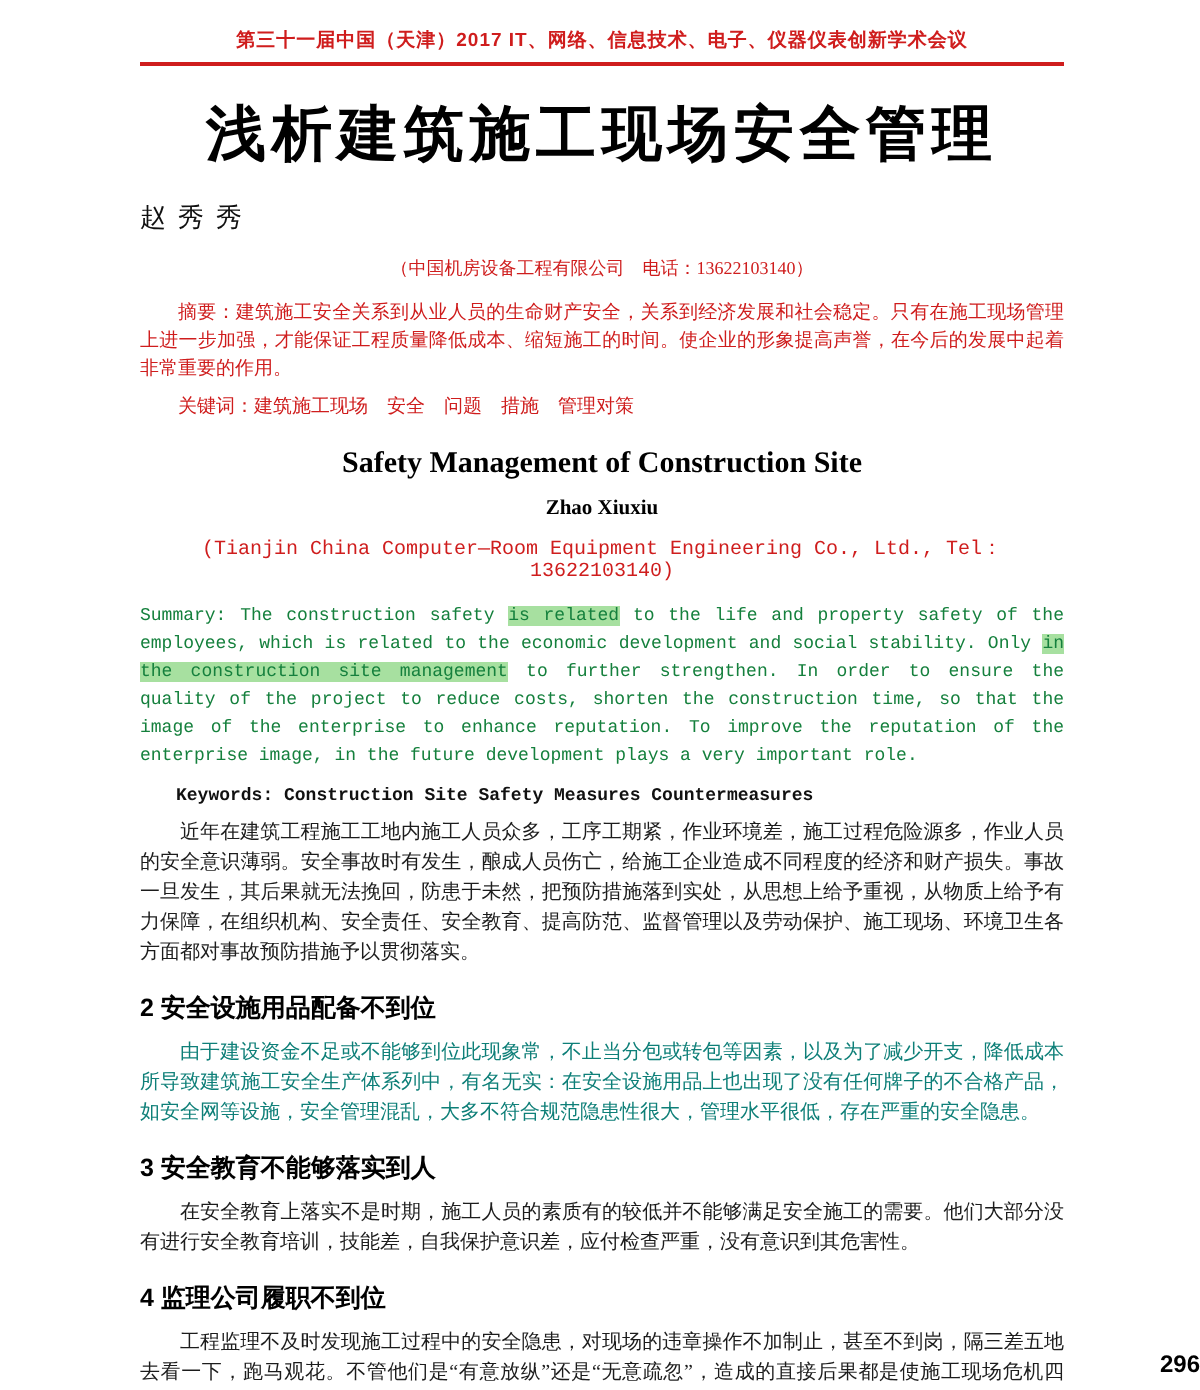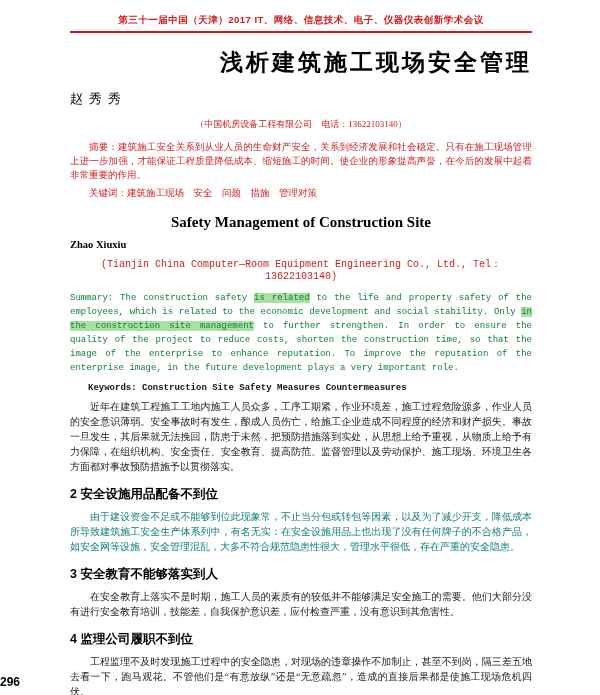--- a/index.html
+++ b/index.html
@@ -16,36 +16,36 @@
   }
   .red { color:var(--red,#cf1d1d); }
   .conf-header {
     color:var(--red,#cf1d1d);
     font-size:9.5px; font-weight:bold;
     text-align:center; letter-spacing:0.5px;
     font-family:"Liberation Sans","DejaVu Sans",sans-serif;
   }
   .red-rule { border:none; border-top:2px solid var(--red,#cf1d1d); margin-top:4px; }
   .title-cn {
-    text-align:right; font-size:23px; font-weight:bold;
+    text-align:center; font-size:30px; font-weight:bold;
     margin-top:14px; letter-spacing:3px;
     font-family:"Liberation Sans","DejaVu Sans",sans-serif;
     color:#000;
   }
   .author-cn { text-align:left; font-size:13px; margin-top:12px; letter-spacing:6px; color:#111; }
   .affil-cn { text-align:center; font-size:9px; margin-top:10px; }
   .abstract {
     font-size:9.5px; line-height:1.45; text-align:justify;
     text-indent:2em; margin-top:10px; word-break:break-all;
   }
   .keywords-cn { font-size:9.5px; margin-top:5px; text-indent:2em; }
   .title-en {
     text-align:center; font-size:15px; font-weight:bold; margin-top:14px; color:#000;
   }
-  .author-en { font-size:10.5px; font-weight:bold; margin-top:8px; color:#000; }
+  .author-en { text-align:center; font-size:10.5px; font-weight:bold; margin-top:8px; color:#000; }
   .affil-en {
     text-align:center; font-size:10px; margin-top:7px;
     font-family:"Liberation Mono","DejaVu Sans Mono",monospace;
   }
   .summary {
     font-size:9px; line-height:1.55; text-align:justify;
     margin-top:10px; color:var(--green,#15803d);
     font-family:"Liberation Mono","DejaVu Sans Mono",monospace;
   }
   .summary .hl { background:var(--highlight,#a7e0a0); }
@@ -58,21 +58,21 @@
     font-size:12.5px; font-weight:bold; margin-top:12px; color:#000;
     font-family:"Liberation Sans","DejaVu Sans",sans-serif;
   }
   .section-body {
     font-size:10px; line-height:1.5; text-align:justify;
     text-indent:2em; margin-top:6px; word-break:break-all;
   }
   .teal { color:var(--teal,#0e7f78); }
   .page-number {
     position:absolute; left:0; right:0; bottom:6px;
-    text-align:left; font-weight:bold; font-size:12px; color:#000;
+    text-align:right; font-weight:bold; font-size:12px; color:#000;
     font-family:"Liberation Sans","DejaVu Sans",sans-serif;
   }
 </style>
 </head>
 <body>
 
 <div class="page">
 
   <div class="conf-header">第三十一届中国（天津）2017 IT、网络、信息技术、电子、仪器仪表创新学术会议</div>
   <div class="red-rule"></div>

